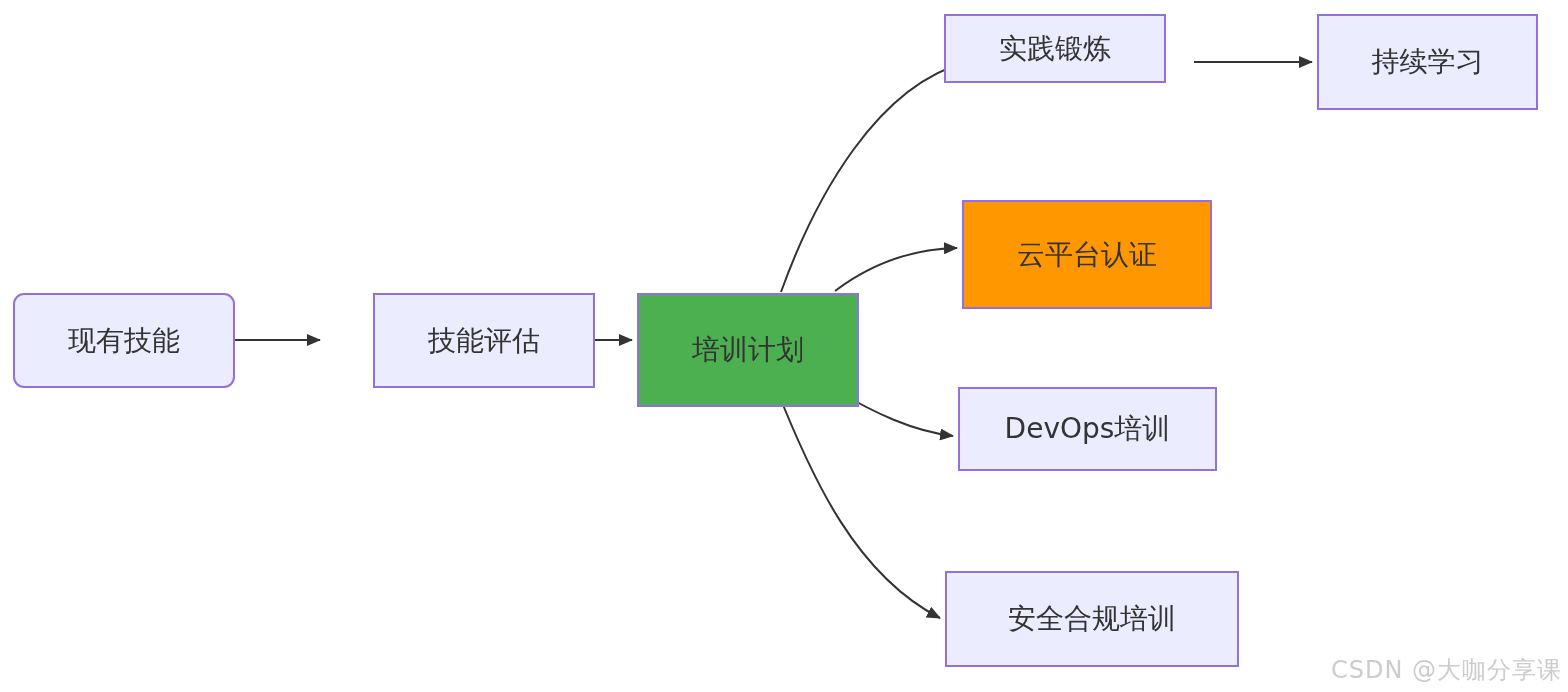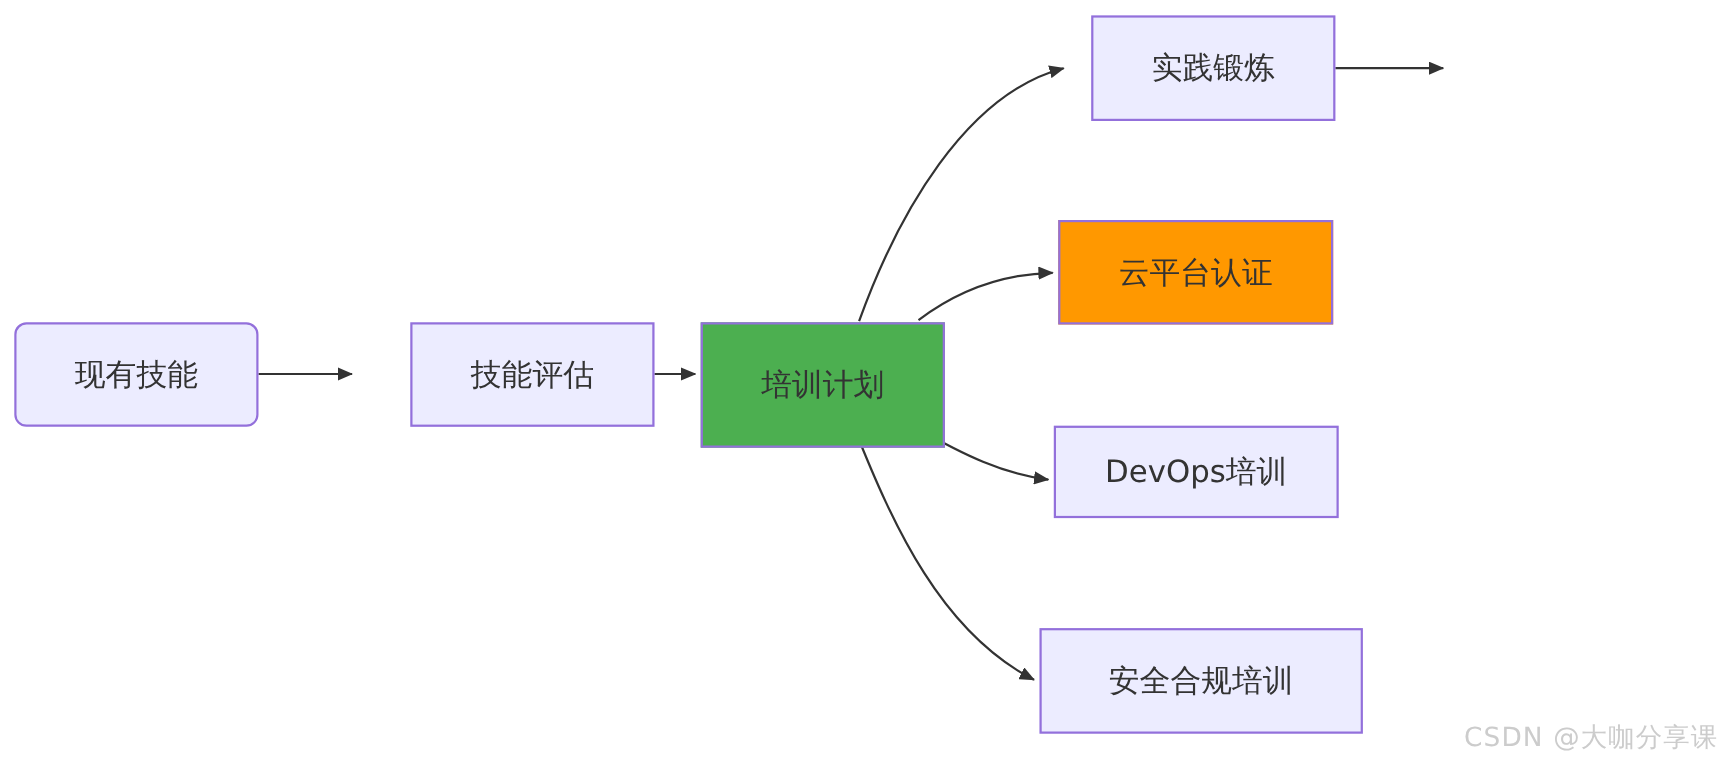--- a/index.html
+++ b/index.html
@@ -30,23 +30,23 @@
     display: flex;
     align-items: center;
     justify-content: center;
     font-size: 28px;
     line-height: 1;
     white-space: nowrap;
   }
   .n-existing      { left: 13px;   top: 293px; width: 222px; height: 95px; }
   .n-assessment    { left: 325px;  top: 293px; width: 222px; height: 95px; margin-left: 48px; }
   .n-plan          { left: 637px;  top: 293px; width: 222px; height: 114px; }
-  .n-practice      { left: 992px;  top: 14px;  width: 222px; height: 96px; }
+  .n-practice      { left: 944px;  top: 14px;  width: 222px; height: 69px; }
   .n-continuous    { left: 1317px; top: 14px;  width: 221px; height: 96px; }
-  .n-cloudcert     { left: 962px;  top: 200px; width: 250px; height: 95px; }
+  .n-cloudcert     { left: 962px;  top: 200px; width: 250px; height: 109px; }
   .n-devops        { left: 958px;  top: 387px; width: 259px; height: 84px; }
   .n-security      { left: 945px;  top: 571px; width: 294px; height: 96px; }
   .watermark {
     position: absolute;
     right: 6px;
     bottom: 6px;
     font-size: 24px;
     color: #cccccc;
     letter-spacing: 1px;
     white-space: nowrap;
@@ -74,20 +74,21 @@
   </svg>
 
   <div class="node n-existing" style="background-color: rgb(236, 236, 255); border-radius: 11px;">现有技能</div>
 
   <div class="node n-assessment" style="background-color: rgb(236, 236, 255);">技能评估</div>
 
   <div class="node n-plan" style="background-color: rgb(76, 175, 80);">培训计划</div>
 
   <div class="node n-practice" style="background-color: rgb(236, 236, 255);">实践锻炼</div>
 
+  <div class="node n-continuous" style="background-color: rgb(236, 236, 255);">持续学习</div>
 
   <div class="node n-cloudcert" style="background-color: rgb(255, 152, 0);">云平台认证</div>
 
   <div class="node n-devops" style="background-color: rgb(236, 236, 255);">DevOps培训</div>
 
   <div class="node n-security" style="background-color: rgb(236, 236, 255);">安全合规培训</div>
 
   <div class="watermark">CSDN @大咖分享课</div>
 
 </div>

